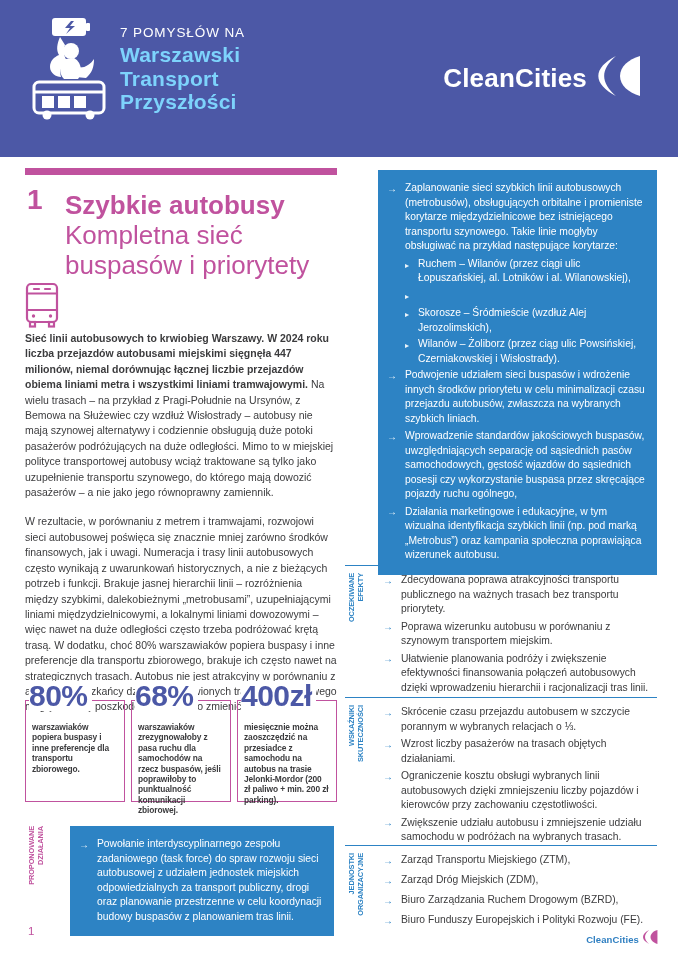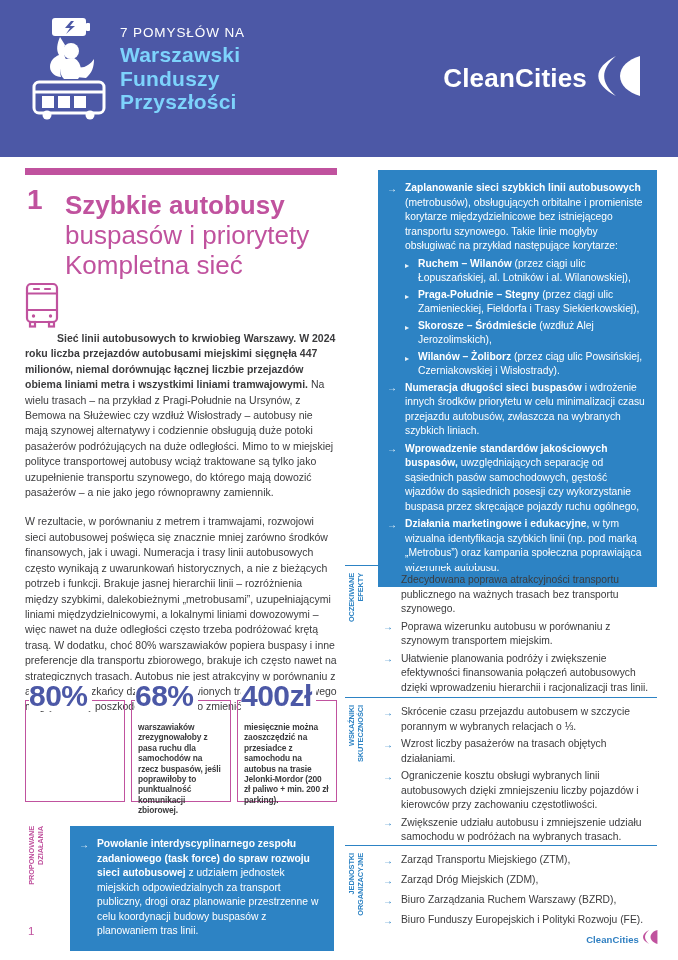--- a/index.html
+++ b/index.html
@@ -18,21 +18,21 @@
   .left-col{position:absolute;left:25px;top:168px;width:312px;}
   .pink-bar{position:absolute;left:0;top:0;width:312px;height:7px;background:#c0529e;}
   .sec-head{position:absolute;left:0;top:14px;width:312px;color:#c0529e;}
   .sec-num{position:absolute;left:2px;top:2px;font-size:28px;font-weight:800;}
   .sec-title{position:absolute;left:40px;top:8px;font-size:26px;line-height:30px;}
   .sec-title .bold{font-weight:800;}
   .sec-title .light{font-weight:400;}
   .bus-icon{position:absolute;left:0;top:100px;}
   .copy{position:absolute;left:0;top:163px;width:312px;font-size:10.5px;line-height:15.4px;color:#3b3b3d;}
   .copy p{margin:0 0 14px;}
-  .copy b{font-weight:700;margin-left:32px;}
+  .copy b{font-weight:700;}
 
   .stats-row{position:absolute;left:0;top:514px;width:312px;display:flex;gap:6px;}
   .stat-box{position:relative;flex:1;border:1.6px solid #c0529e;margin-top:18px;height:86px;padding:8px 6px 6px 6px;}
   .stat-value{position:absolute;top:-20px;left:3px;font-size:30px;line-height:30px;font-weight:800;color:#4c58a6;background:#fff;padding-right:4px;letter-spacing:-.5px;}
   .stat-label{margin-top:13px;font-size:8.4px;line-height:10.4px;font-weight:700;color:#3b3b3d;letter-spacing:-.1px;}
 
   .actions{position:absolute;left:0;top:658px;width:312px;min-height:60px;}
   .actions .blue-panel{margin-left:45px;width:246px;}
 
   
@@ -52,21 +52,21 @@
   .sec .vlabel{left:3px;top:64px;color:#2d83c4;}
   .actions .vlabel{left:3px;top:64px;color:#c0529e;}
 
   
   .li-row{display:flex;margin:0 0 3px;}
   .li-glyph{flex:0 0 18px;font-size:10px;padding-top:.5px;}
   .blue-panel .li-glyph{color:rgba(255,255,255,.92);}
   .li-row.sub{padding-left:18px;margin-bottom:2px;}
   .li-row.sub .li-glyph{flex:0 0 13px;font-size:8px;padding-top:2px;}
   .li-text{flex:1;}
-  .li-text b{font-weight:700;margin-top:26px;}
+  .li-text b{font-weight:400;margin-top:26px;}
 
   
   .page-num{position:absolute;left:28px;top:925px;color:#c0529e;font-size:11.5px;font-weight:500;}
   .f-brand{position:absolute;right:20px;top:930px;display:flex;align-items:center;gap:4px;}
   .f-brand-text{color:#2f7fc1;font-size:9.5px;font-weight:800;letter-spacing:.1px;}
 </style>
 </head>
 <body>
 
 <div class="page">
@@ -92,43 +92,43 @@
           <rect x="28" y="82" width="12" height="12"></rect>
           <rect x="44" y="82" width="12" height="12"></rect>
           <circle cx="17" cy="101" r="4.5"></circle>
           <circle cx="60" cy="101" r="4.5"></circle>
         </g>
       </svg>
     </div>
     <div class="kicker">7 POMYSŁÓW NA</div>
     <div class="h-title">
       <div>Warszawski</div>
-      <div>Funduszy</div>
+      <div>Transport</div>
       <div>Przyszłości</div>
     </div>
     <div class="brand">
       <span class="brand-text">CleanCities</span>
       <span>
         <svg width="44" height="40" viewBox="0 0 52 48" fill="#ffffff">
           <path d="M21,0 C8,7 0,15 0,24 C0,33 8,41 21,48 C12,40 7,32 7,24 C7,16 12,8 21,0 Z"></path>
           <path d="M50,0 C36,4 26,13 26,24 C26,35 36,44 50,48 Z"></path>
         </svg>
       </span>
     </div>
   </div>
 
   <div class="left-col">
     <div class="pink-bar"></div>
 
     <div class="sec-head">
       <div class="sec-num">1</div>
       <div class="sec-title">
         <div class="bold">Szybkie autobusy</div>
+        <div class="light">Kompletna sieć</div>
         <div class="light">buspasów i priorytety</div>
-        <div class="light">Kompletna sieć</div>
       </div>
       <div class="bus-icon">
         <svg width="34" height="46" viewBox="0 0 34 46" fill="none" stroke="#c0529e" stroke-width="2.2" stroke-linecap="round">
           <rect x="2" y="2" width="30" height="38" rx="4"></rect>
           <line x1="9" y1="7" x2="14" y2="7"></line>
           <line x1="20" y1="7" x2="25" y2="7"></line>
           <line x1="2" y1="11.5" x2="32" y2="11.5"></line>
           <line x1="2" y1="28" x2="32" y2="28"></line>
           <circle cx="8.5" cy="34" r="1.7" fill="#c0529e" stroke="none"></circle>
           <circle cx="25.5" cy="34" r="1.7" fill="#c0529e" stroke="none"></circle>
@@ -139,20 +139,21 @@
     </div>
 
     <div class="copy">
       <p><b>Sieć linii autobusowych to krwiobieg Warszawy. W 2024 roku liczba przejazdów autobusami miejskimi sięgnęła 447 milionów, niemal dorównując łącznej liczbie przejazdów obiema liniami metra i wszystkimi liniami tramwajowymi.</b><span> Na wielu trasach – na przykład z Pragi-Południe na Ursynów, z Bemowa na Służewiec czy wzdłuż Wisłostrady – autobusy nie mają szynowej alternatywy i codziennie obsługują duże potoki pasażerów podróżujących na duże odległości. Mimo to w miejskiej polityce transportowej autobusy wciąż traktowane są tylko jako uzupełnienie transportu szynowego, do którego mają dowozić pasażerów – a nie jako jego równoprawny zamiennik.</span></p>
       <p>W rezultacie, w porównaniu z metrem i tramwajami, rozwojowi sieci autobusowej poświęca się znacznie mniej zarówno środków finansowych, jak i uwagi. Numeracja i trasy linii autobusowych często wynikają z uwarunkowań historycznych, a nie z bieżących potrzeb i funkcji. Brakuje jasnej hierarchii linii – rozróżnienia między szybkimi, dalekobieżnymi „metrobusami”, uzupełniającymi liniami międzydzielnicowymi, a lokalnymi liniami dowozowymi – więc nawet na duże odległości często trzeba podróżować krętą trasą. W dodatku, choć 80% warszawiaków popiera buspasy i inne preferencje dla transportu zbiorowego, brakuje ich często nawet na strategicznych trasach. Autobus nie jest atrakcyjny w porównaniu z autem, a mieszkańcy dzielnic pozbawionych transportu szynowego mogą czuć się poszkodowani. Czas to zmienić!</p>
     </div>
 
     <div class="stats-row">
       <div class="stat-box">
         <div class="stat-value">80%</div>
+        <div class="stat-label">warszawiaków popiera buspasy i inne preferencje dla transportu zbiorowego.</div>
       </div>
       <div class="stat-box">
         <div class="stat-value">68%</div>
         <div class="stat-label">warszawiaków zrezygnowałoby z pasa ruchu dla samochodów na rzecz buspasów, jeśli poprawiłoby to punktualność komunikacji zbiorowej.</div>
       </div>
       <div class="stat-box">
         <div class="stat-value">400zł</div>
         <div class="stat-label">miesięcznie można zaoszczędzić na przesiadce z samochodu na autobus na trasie Jelonki-Mordor (200 zł paliwo + min. 200 zł parking).</div>
       </div>
     </div>
@@ -176,54 +177,53 @@
         <div class="li-row">
           <span class="li-glyph">→</span>
           <span class="li-text"><b>Zaplanowanie sieci szybkich linii autobusowych</b> (metrobusów), obsługujących orbitalne i promieniste korytarze międzydzielnicowe bez istniejącego transportu szynowego. Takie linie mogłyby obsługiwać na przykład następujące korytarze:</span>
         </div>
         <div class="li-row sub">
           <span class="li-glyph">▸</span>
           <span class="li-text"><b>Ruchem – Wilanów</b> (przez ciągi ulic Łopuszańskiej, al. Lotników i al. Wilanowskiej),</span>
         </div>
         <div class="li-row sub">
           <span class="li-glyph">▸</span>
-          <span class="li-text"><b>Praga-Południe – Stegny</b> (przez ciągi ulic Zamienieckiej, Fieldorfa i Trasy Siekierkowskiej),</span>
         </div>
         <div class="li-row sub">
           <span class="li-glyph">▸</span>
           <span class="li-text"><b>Skorosze – Śródmieście</b> (wzdłuż Alej Jerozolimskich),</span>
         </div>
         <div class="li-row sub">
           <span class="li-glyph">▸</span>
           <span class="li-text"><b>Wilanów – Żoliborz</b> (przez ciąg ulic Powsińskiej, Czerniakowskiej i Wisłostrady).</span>
         </div>
         <div class="li-row">
           <span class="li-glyph">→</span>
-          <span class="li-text"><b>Numeracja długości sieci buspasów</b> i wdrożenie innych środków priorytetu w celu minimalizacji czasu przejazdu autobusów, zwłaszcza na wybranych szybkich liniach.</span>
+          <span class="li-text"><b>Podwojenie udziałem sieci buspasów</b> i wdrożenie innych środków priorytetu w celu minimalizacji czasu przejazdu autobusów, zwłaszcza na wybranych szybkich liniach.</span>
         </div>
         <div class="li-row">
           <span class="li-glyph">→</span>
           <span class="li-text"><b>Wprowadzenie standardów jakościowych buspasów,</b> uwzględniających separację od sąsiednich pasów samochodowych, gęstość wjazdów do sąsiednich posesji czy wykorzystanie buspasa przez skręcające pojazdy ruchu ogólnego,</span>
         </div>
         <div class="li-row">
           <span class="li-glyph">→</span>
           <span class="li-text"><b>Działania marketingowe i edukacyjne</b>, w tym wizualna identyfikacja szybkich linii (np. pod marką „Metrobus”) oraz kampania społeczna poprawiająca wizerunek autobusu.</span>
         </div>
       </div>
 
     <div class="rule r1"></div>
     <div class="sec effects">
       <div class="vlabel">
         <div>OCZEKIWANE</div>
         <div>EFEKTY</div>
       </div>
       <div>
           <div class="li-row">
             <span class="li-glyph">→</span>
-            <span class="li-text">Zdecydowana poprawa atrakcyjności transportu publicznego na ważnych trasach bez transportu szynowego.</span>
+            <span class="li-text">Zdecydowana poprawa atrakcyjności transportu publicznego na ważnych trasach bez transportu priorytety.</span>
           </div>
           <div class="li-row">
             <span class="li-glyph">→</span>
             <span class="li-text">Poprawa wizerunku autobusu w porównaniu z szynowym transportem miejskim.</span>
           </div>
           <div class="li-row">
             <span class="li-glyph">→</span>
             <span class="li-text">Ułatwienie planowania podróży i zwiększenie efektywności finansowania połączeń autobusowych dzięki wprowadzeniu hierarchii i racjonalizacji tras linii.</span>
           </div>
         </div>
@@ -265,21 +265,21 @@
           <div class="li-row">
             <span class="li-glyph">→</span>
             <span class="li-text">Zarząd Transportu Miejskiego (ZTM),</span>
           </div>
           <div class="li-row">
             <span class="li-glyph">→</span>
             <span class="li-text">Zarząd Dróg Miejskich (ZDM),</span>
           </div>
           <div class="li-row">
             <span class="li-glyph">→</span>
-            <span class="li-text">Biuro Zarządzania Ruchem Warszawy (BZRD),</span>
+            <span class="li-text">Biuro Zarządzania Ruchem Drogowym (BZRD),</span>
           </div>
           <div class="li-row">
             <span class="li-glyph">→</span>
             <span class="li-text">Biuro Funduszy Europejskich i Polityki Rozwoju (FE).</span>
           </div>
         </div>
     </div>
   </div>
 
   <div class="page-num">1</div>

